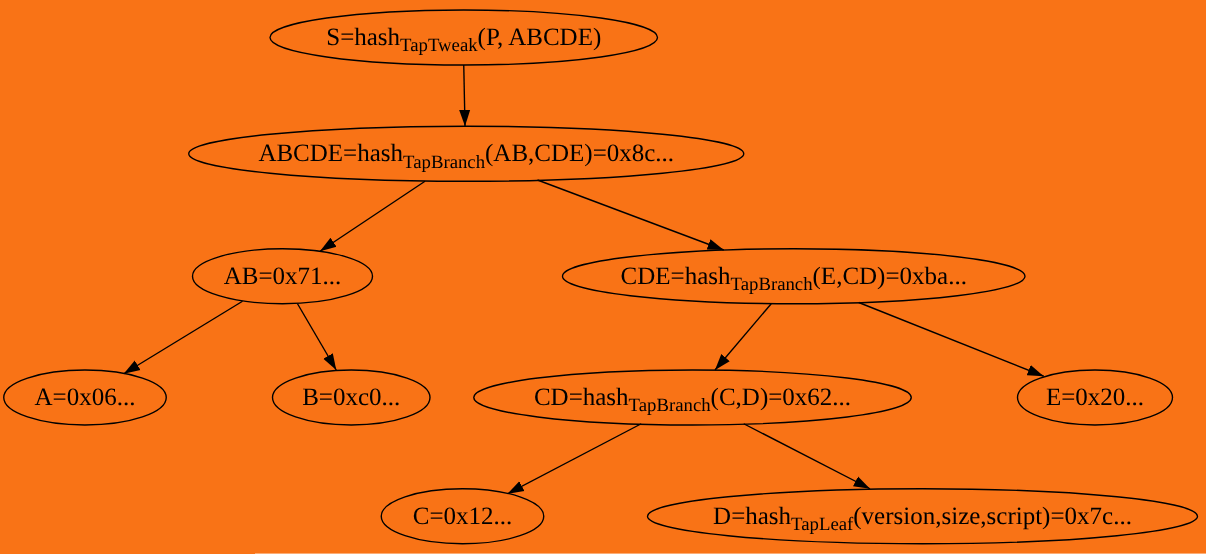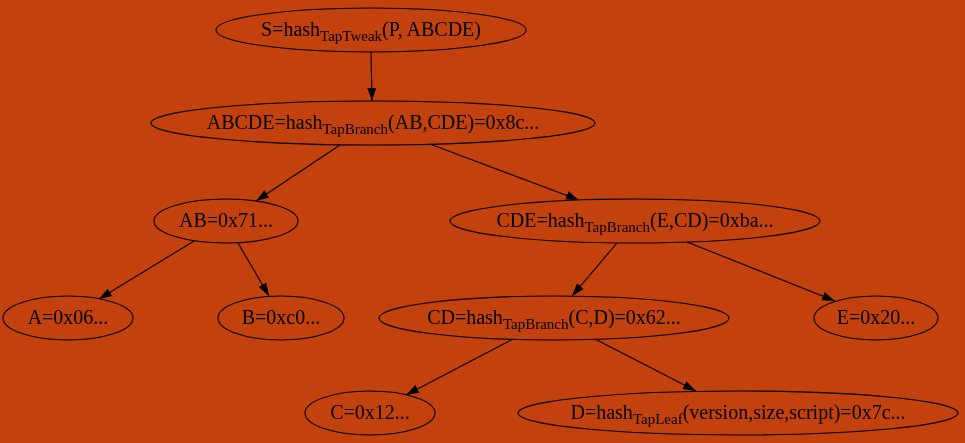--- a/index.html
+++ b/index.html
@@ -4,21 +4,21 @@
 <style>
   html, body {
     margin: 0;
     padding: 0;
     background: #ffffff;
   }
   .canvas {
     position: relative;
     width: 965px;
     height: 443px;
-    background: #c2410c;
+    background: #f97316;
     overflow: hidden;
   }
   svg {
     display: block;
   }
   .node-ellipse {
     fill: none;
     stroke: #000000;
     stroke-width: 1.1;
   }

